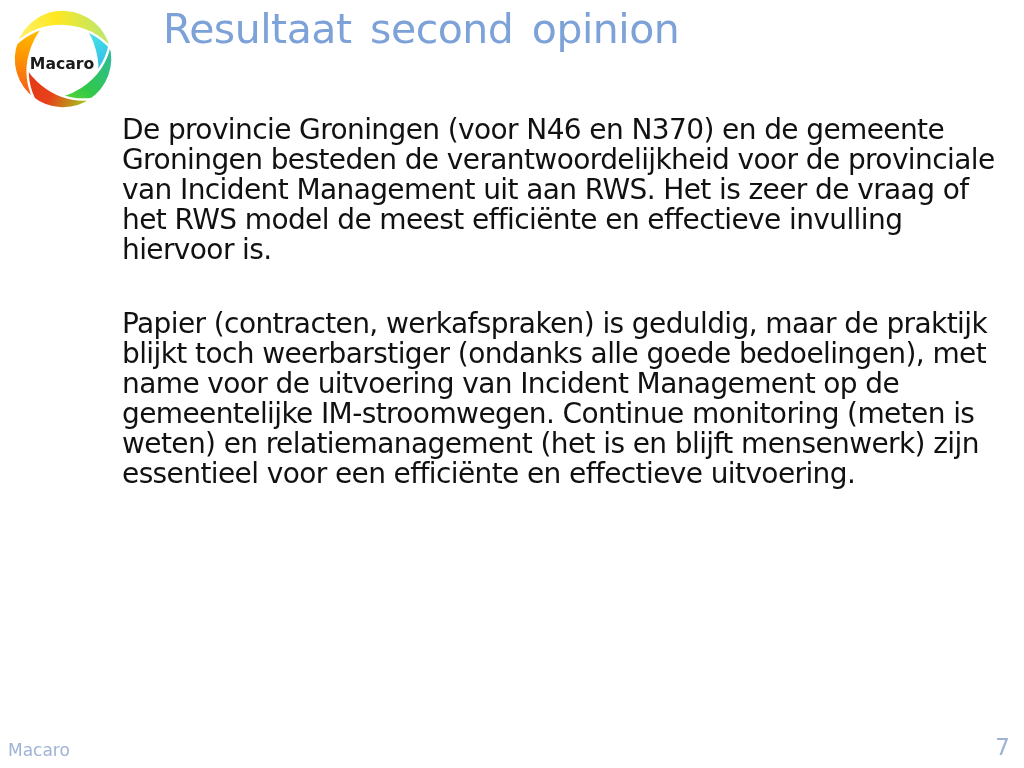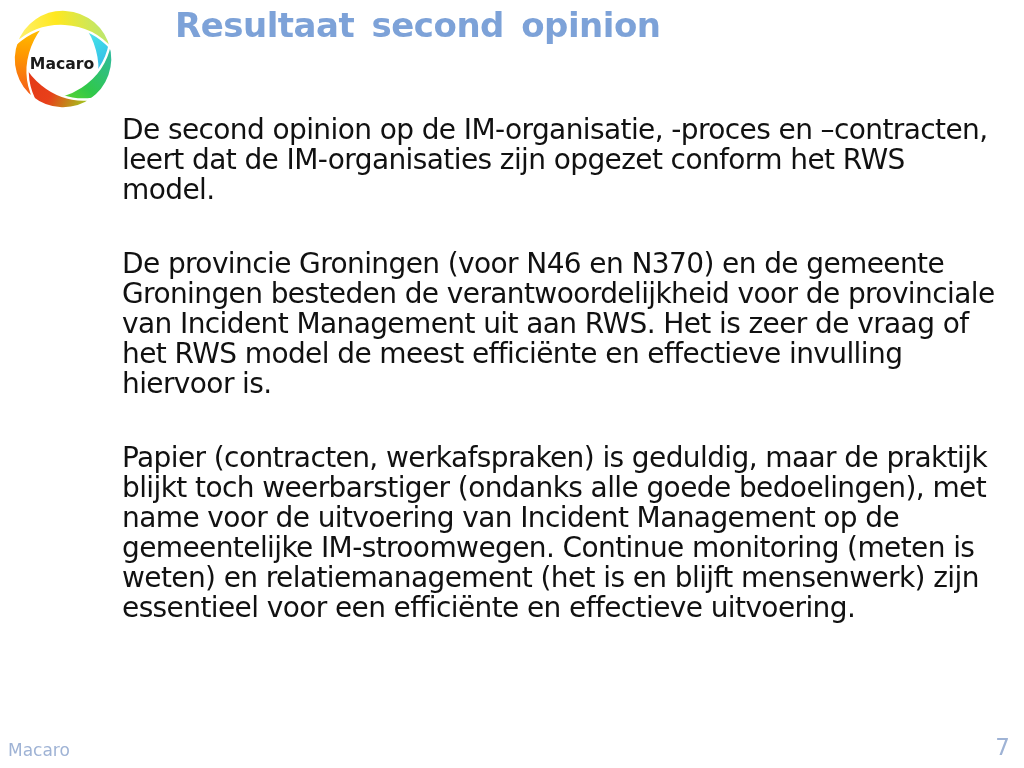--- a/index.html
+++ b/index.html
@@ -17,26 +17,26 @@
   }
   .logo {
     position: absolute;
     left: 6px;
     top: 2px;
     width: 114px;
     height: 114px;
   }
   .slide-title {
     position: absolute;
-    left: 175px;
+    left: 163px;
     top: 6px;
     margin: 0;
-    font-size: 34px;
+    font-size: 41px;
     line-height: 1.15;
-    font-weight: 700;
+    font-weight: 400;
     letter-spacing: -0.5px;
     word-spacing: 6px;
     color: #7da2d8;
     white-space: nowrap;
   }
   .content {
     position: absolute;
     left: 122px;
     top: 115px;
     width: 880px;
@@ -105,22 +105,20 @@
       <path d="M60,8 A52,52 0 0 1 86,105 A70,70 0 0 0 60,8 Z" fill="url(#g4)" transform="rotate(288,60,60)"></path>
     </g>
     <circle cx="60" cy="60" r="29" fill="#ffffff"></circle>
     <rect x="27" y="51" width="64" height="25" rx="8" fill="#ffffff"></rect>
     <text x="59" y="70" text-anchor="middle" font-size="16.5" font-weight="600" fill="#1b1b1b" font-family="DejaVu Sans, sans-serif">Macaro</text>
   </svg>
 
   <h1 class="slide-title">Resultaat second opinion</h1>
 
   <main class="content">
-    <p>De second opinion op de IM-organisatie, -proces en –contracten,
-leert dat de IM-organisaties zijn opgezet conform het RWS model.</p>
     <p>De provincie Groningen (voor N46 en N370) en de gemeente
 Groningen besteden de verantwoordelijkheid voor de provinciale
 van Incident Management uit aan RWS. Het is zeer de vraag of
 het RWS model de meest efficiënte en effectieve invulling
 hiervoor is.</p>
     <p>Papier (contracten, werkafspraken) is geduldig, maar de praktijk
 blijkt toch weerbarstiger (ondanks alle goede bedoelingen), met
 name voor de uitvoering van Incident Management op de
 gemeentelijke IM-stroomwegen. Continue monitoring (meten is
 weten) en relatiemanagement (het is en blijft mensenwerk) zijn

